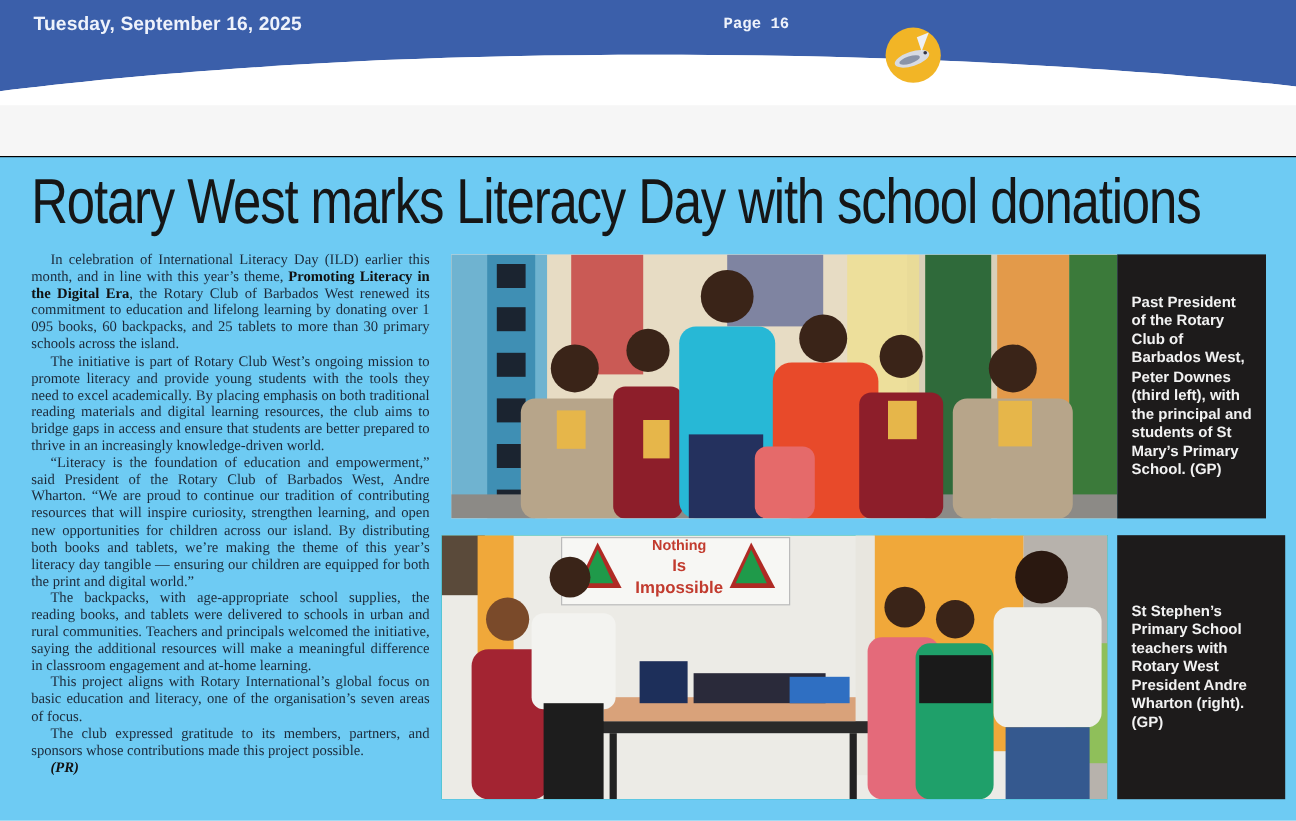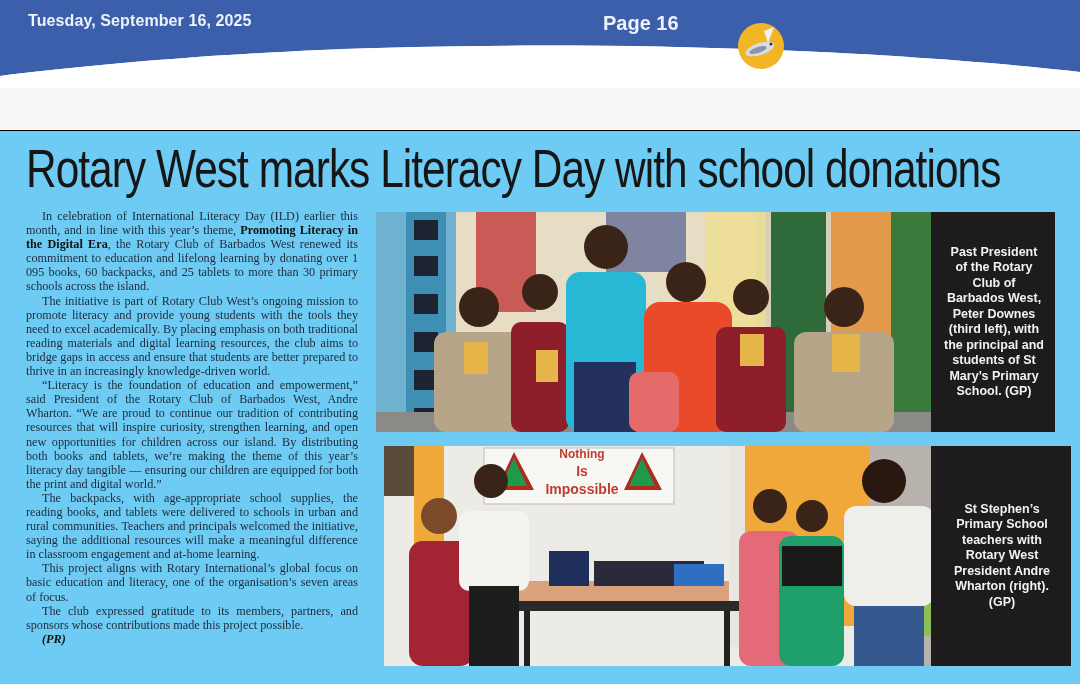--- a/index.html
+++ b/index.html
@@ -3,39 +3,39 @@
   <meta charset="utf-8">
   <style>
     * { box-sizing: border-box; margin: 0; padding: 0; }
     html, body { width: 1080px; height: 684px; overflow: hidden; background: #f6f6f6; }
     body { position: relative; font-family: "Liberation Serif", serif; }
 
     
     .header { position: absolute; left: 0; top: 0; width: 1080px; height: 88px; }
     .header svg.wave { position: absolute; left: 0; top: 0; }
     .date { position: absolute; left: 28px; top: 12px; color: #eef2fb; font-family: "Liberation Sans", sans-serif; font-weight: bold; font-size: 16px; letter-spacing: 0.1px; }
-    .page-num { position: absolute; left: 603px; top: 12px; color: #eef2fb; font-family: Liberation Sans, sans-serif; font-weight: bold; font-size: 20px; }
+    .page-num { position: absolute; left: 603px; top: 12px; color: #eef2fb; font-family: Liberation Mono, monospace; font-weight: bold; font-size: 13px; }
     .logo { position: absolute; left: 738px; top: 23px; display: flex; align-items: center; }
     .logo-badge { width: 46px; height: 46px; border-radius: 50%; background: #f2b526; position: relative; overflow: hidden; margin-right: 6px; }
     .logo-text { color: #e9eef9; font-family: "Liberation Sans", sans-serif; font-size: 21px; line-height: 22px; letter-spacing: 0.3px; }
     .logo-text .l2 { padding-left: 10px; }
 
     
     .panel { position: absolute; left: 0; top: 130px; width: 1080px; height: 554px; background: #6ecbf3; border-top: 1px solid #000000; }
     .headline { position: absolute; left: 26px; top: 8px; width: 1040px; font-family: "Liberation Sans", sans-serif; font-size: 53px; line-height: 60px; color: #161616; letter-spacing: -1.2px; transform: scaleX(0.8); transform-origin: left top; white-space: nowrap; font-weight: normal; }
     .body-text { position: absolute; left: 26px; top: 78px; width: 332px; font-size: 12.2px; line-height: 14.1px; color: #1d2a3a; text-align: justify; }
     .body-text p { text-indent: 16px; }
     .body-text b { color: #111; }
     .body-text .credit { text-indent: 16px; font-weight: bold; color: #111; font-style: italic; }
 
     
     .photo { position: absolute; overflow: hidden; }
     .photo1 { left: 376px; top: 81px; width: 555px; height: 220px; background: #cfd9de; }
-    .photo2 { left: 384px; top: 315px; width: 555px; height: 220px; background: #14b8a6; }
-    .caption { position: absolute; background: #1d1b1b; color: #f2f2f2; font-family: "Liberation Sans", sans-serif; font-weight: bold; font-size: 12.5px; line-height: 15.5px; padding: 0 10px 0 12px; display: flex; align-items: center; text-align: center; }
+    .photo2 { left: 368px; top: 315px; width: 555px; height: 220px; background: #14b8a6; }
+    .caption { position: absolute; background: #1d1b1b; color: #f2f2f2; font-family: "Liberation Sans", sans-serif; font-weight: bold; font-size: 12.5px; line-height: 15.5px; padding: 0 10px 0 12px; display: flex; align-items: center; }
     .caption1 { left: 931px; top: 81px; width: 124px; height: 220px; }
     .caption2 { left: 931px; top: 315px; width: 140px; height: 220px; }
     .banner-text { font-family: "Liberation Sans", sans-serif; font-weight: bold; fill: #c23b2e; }
   </style>
 </head>
 <body>
 
 <div class="header">
   <svg class="wave" width="1080" height="88" viewBox="0 0 1080 88">
     <path d="M0 0 H1080 V72 C900 52 620 38 320 50 C190 56 80 66 0 76 Z" fill="#3b5faa"></path>

